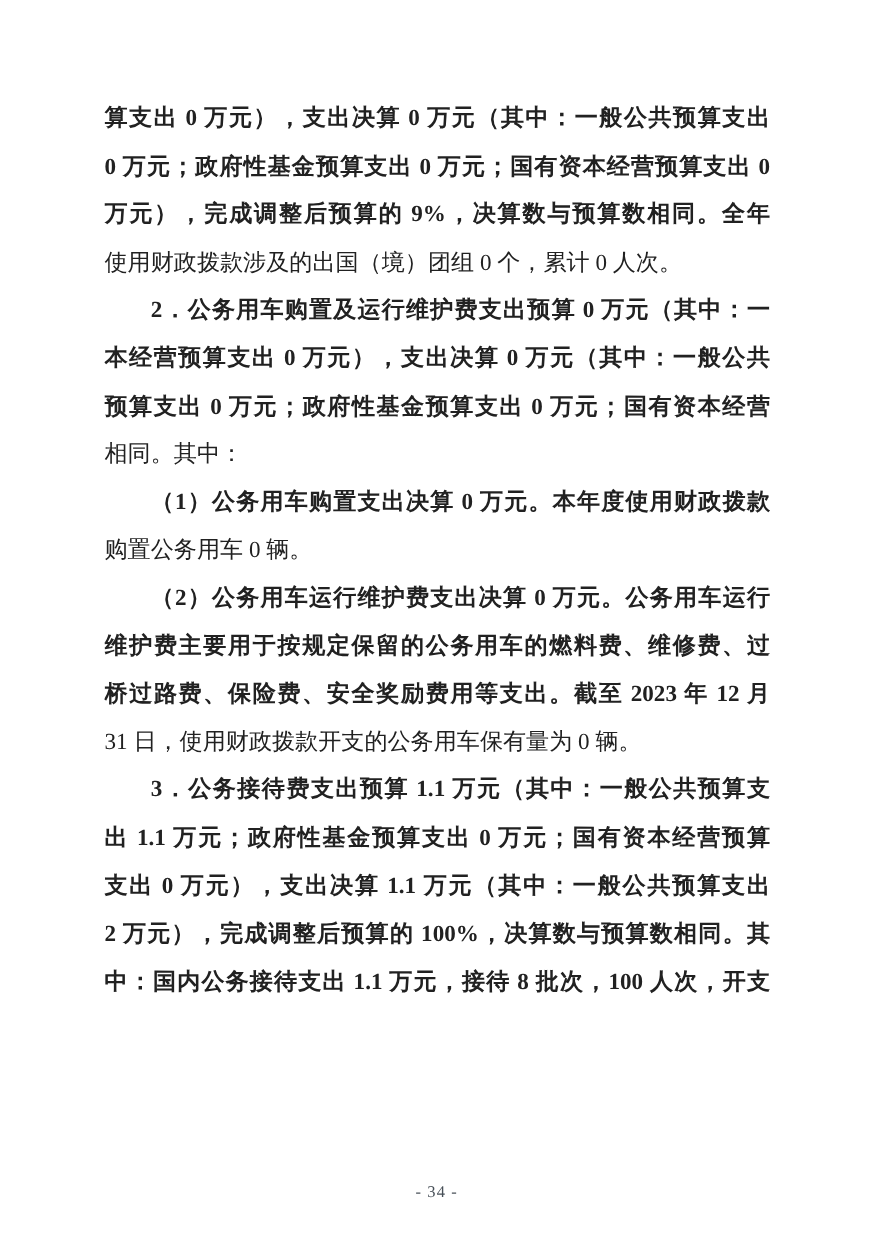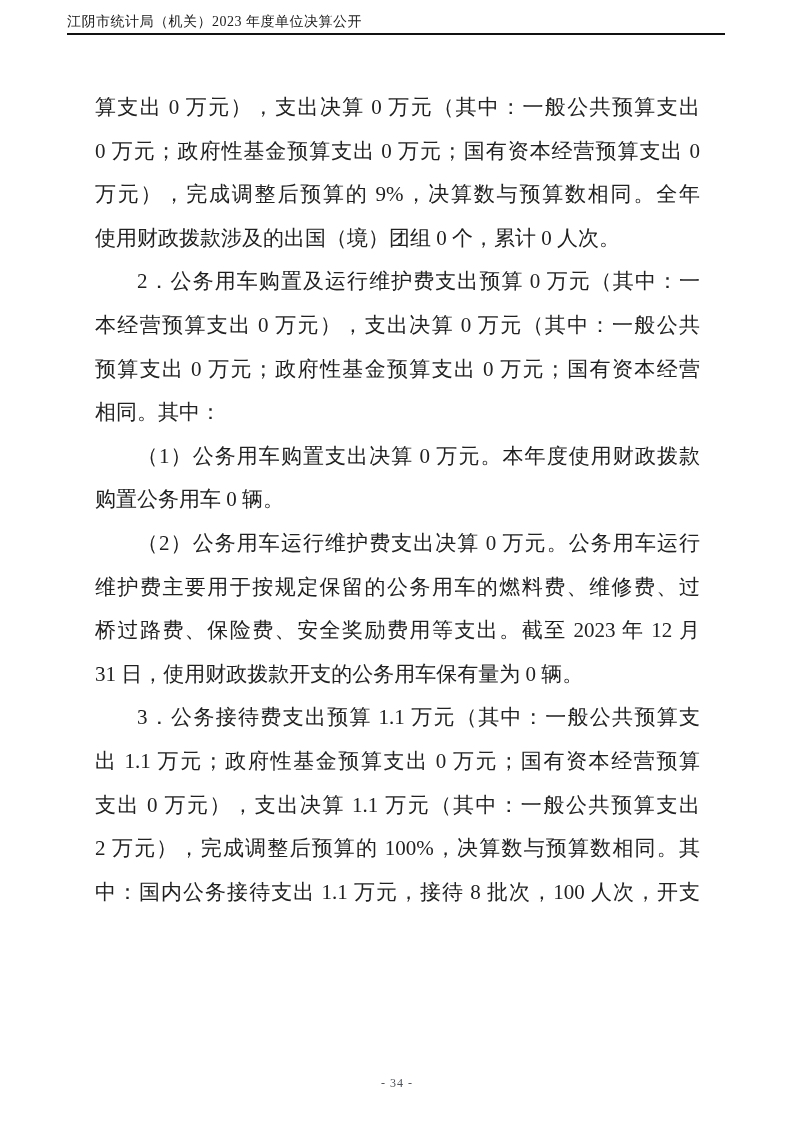--- a/index.html
+++ b/index.html
@@ -42,44 +42,42 @@
     height: 43.6px;
     line-height: 43.6px;
     overflow: hidden;
     text-align: justify;
     text-align-last: left;
     text-justify: inter-character;
     white-space: normal;
   }
   .line.fill {
     text-align-last: justify;
+    font-weight: bold;
   }
   .line.indent {
     padding-left: 42px;
   }
   
   .page-footer {
     position: absolute;
     left: 0;
     top: 1076px;
     width: 100%;
     text-align: center;
-    font-size: 12px;
+    font-size: 15px;
     color: #474f57;
     letter-spacing: 1px;
   }
 </style>
 </head>
 <body>
 
 <div class="page">
 
-  <div class="page-header">
-    <span>江阴市统计局（机关）2023 年度单位决算公开</span>
-  </div>
 
   <div class="doc-body">
       <div class="line fill">算支出 0 万元），支出决算 0 万元（其中：一般公共预算支出</div>
       <div class="line fill">0 万元；政府性基金预算支出 0 万元；国有资本经营预算支出 0</div>
       <div class="line fill">万元），完成调整后预算的 9%，决算数与预算数相同。全年</div>
       <div class="line">使用财政拨款涉及的出国（境）团组 0 个，累计 0 人次。</div>
       <div class="line fill indent">2．公务用车购置及运行维护费支出预算 0 万元（其中：一</div>
       <div class="line fill">本经营预算支出 0 万元），支出决算 0 万元（其中：一般公共</div>
       <div class="line fill">预算支出 0 万元；政府性基金预算支出 0 万元；国有资本经营</div>
       <div class="line">相同。其中：</div>

